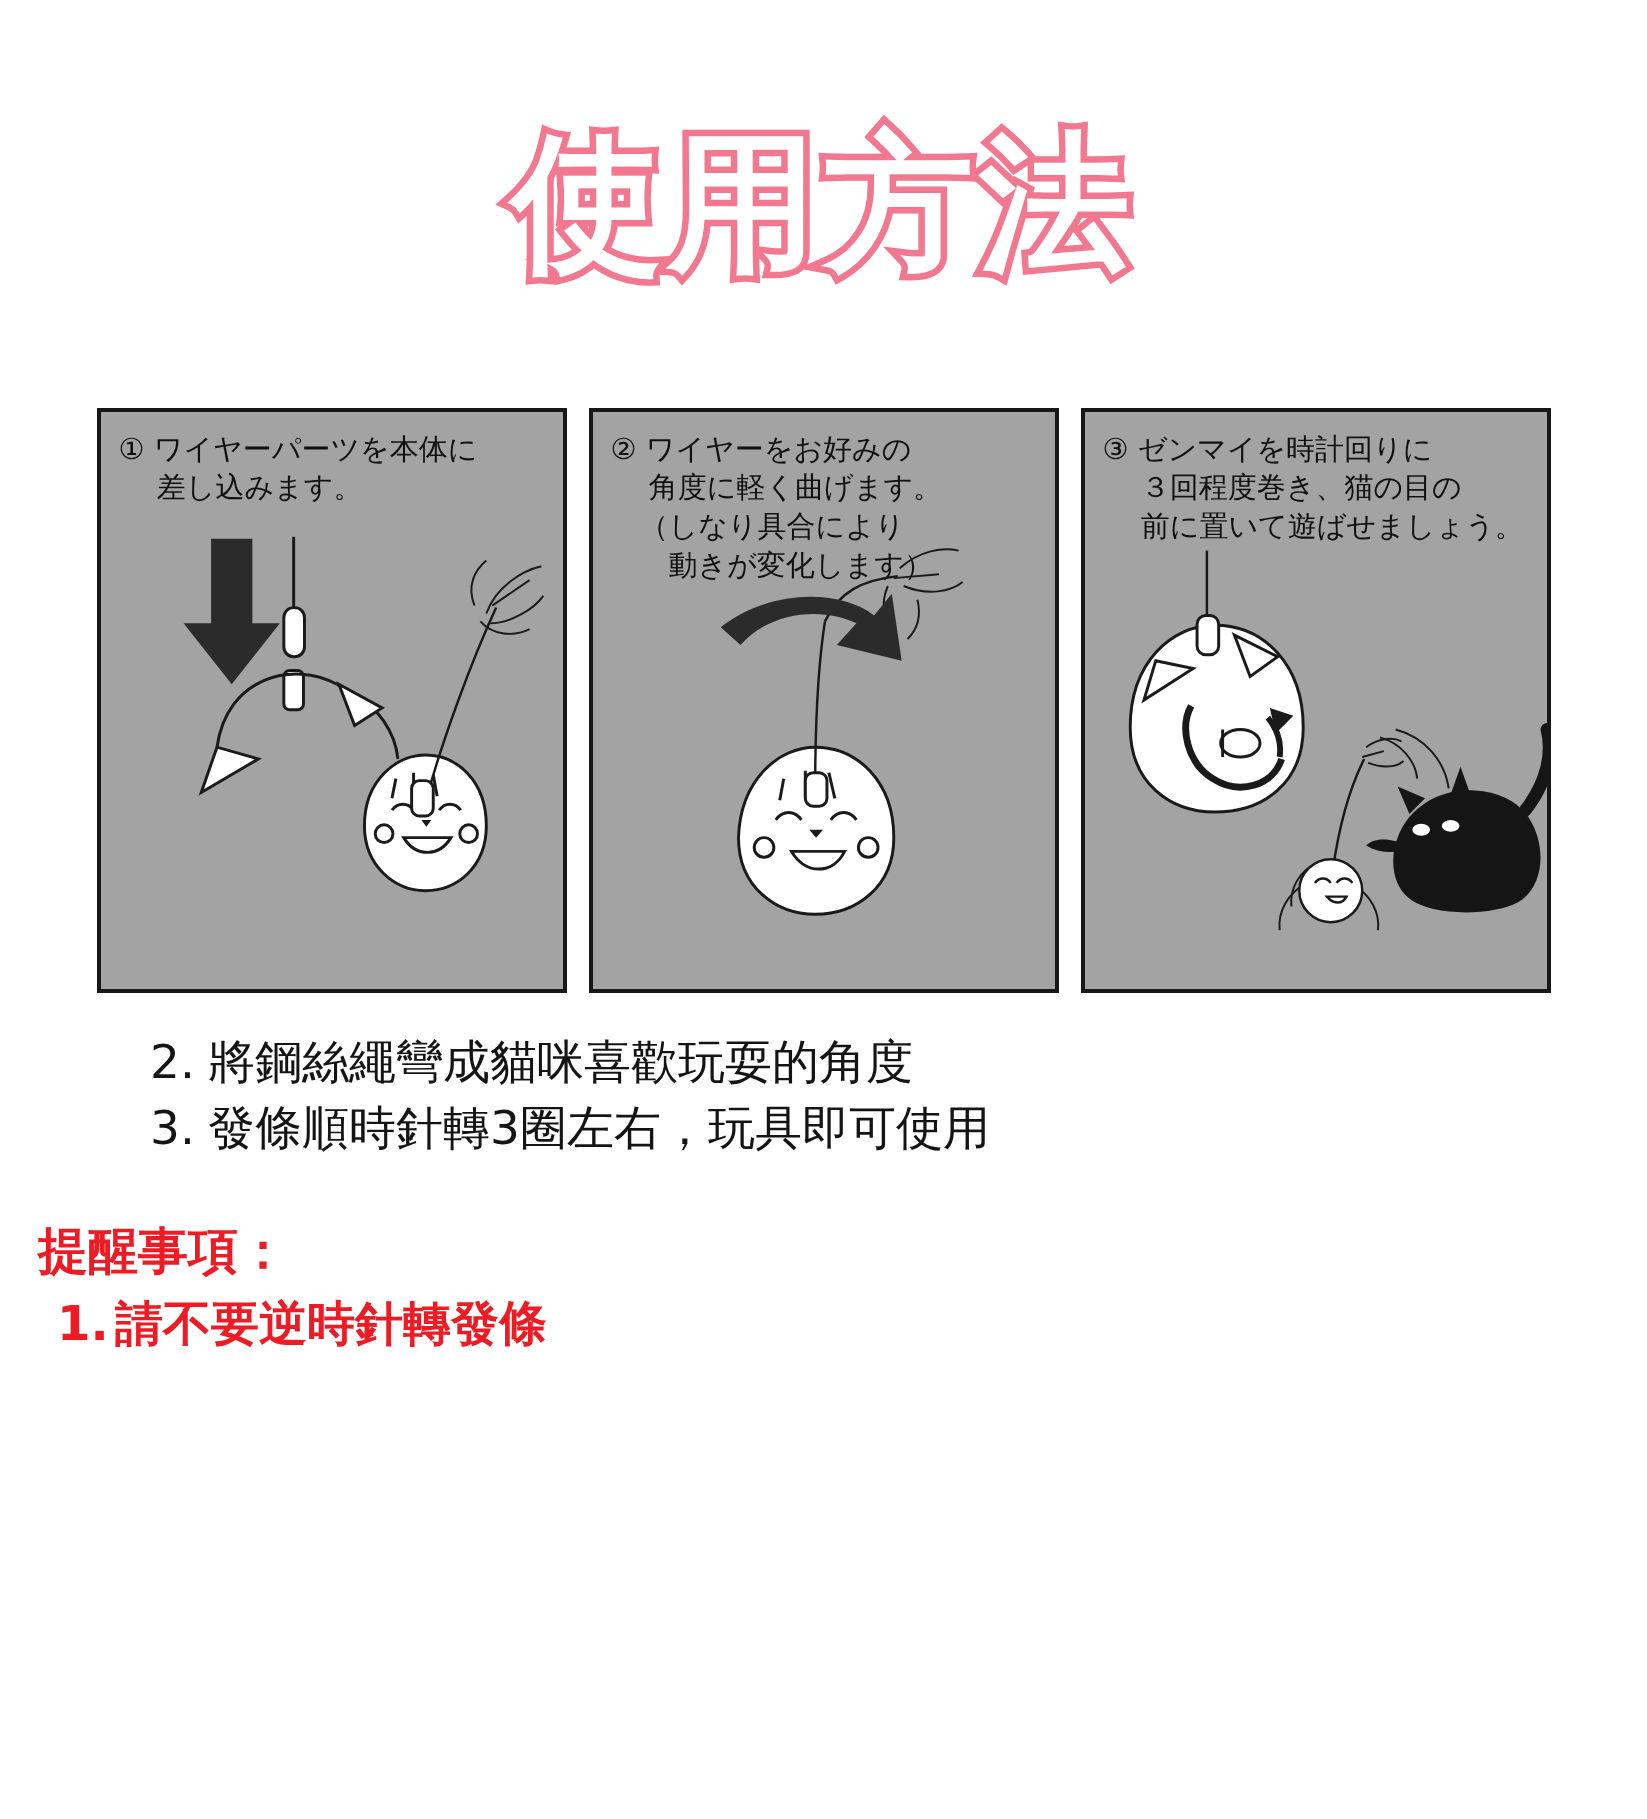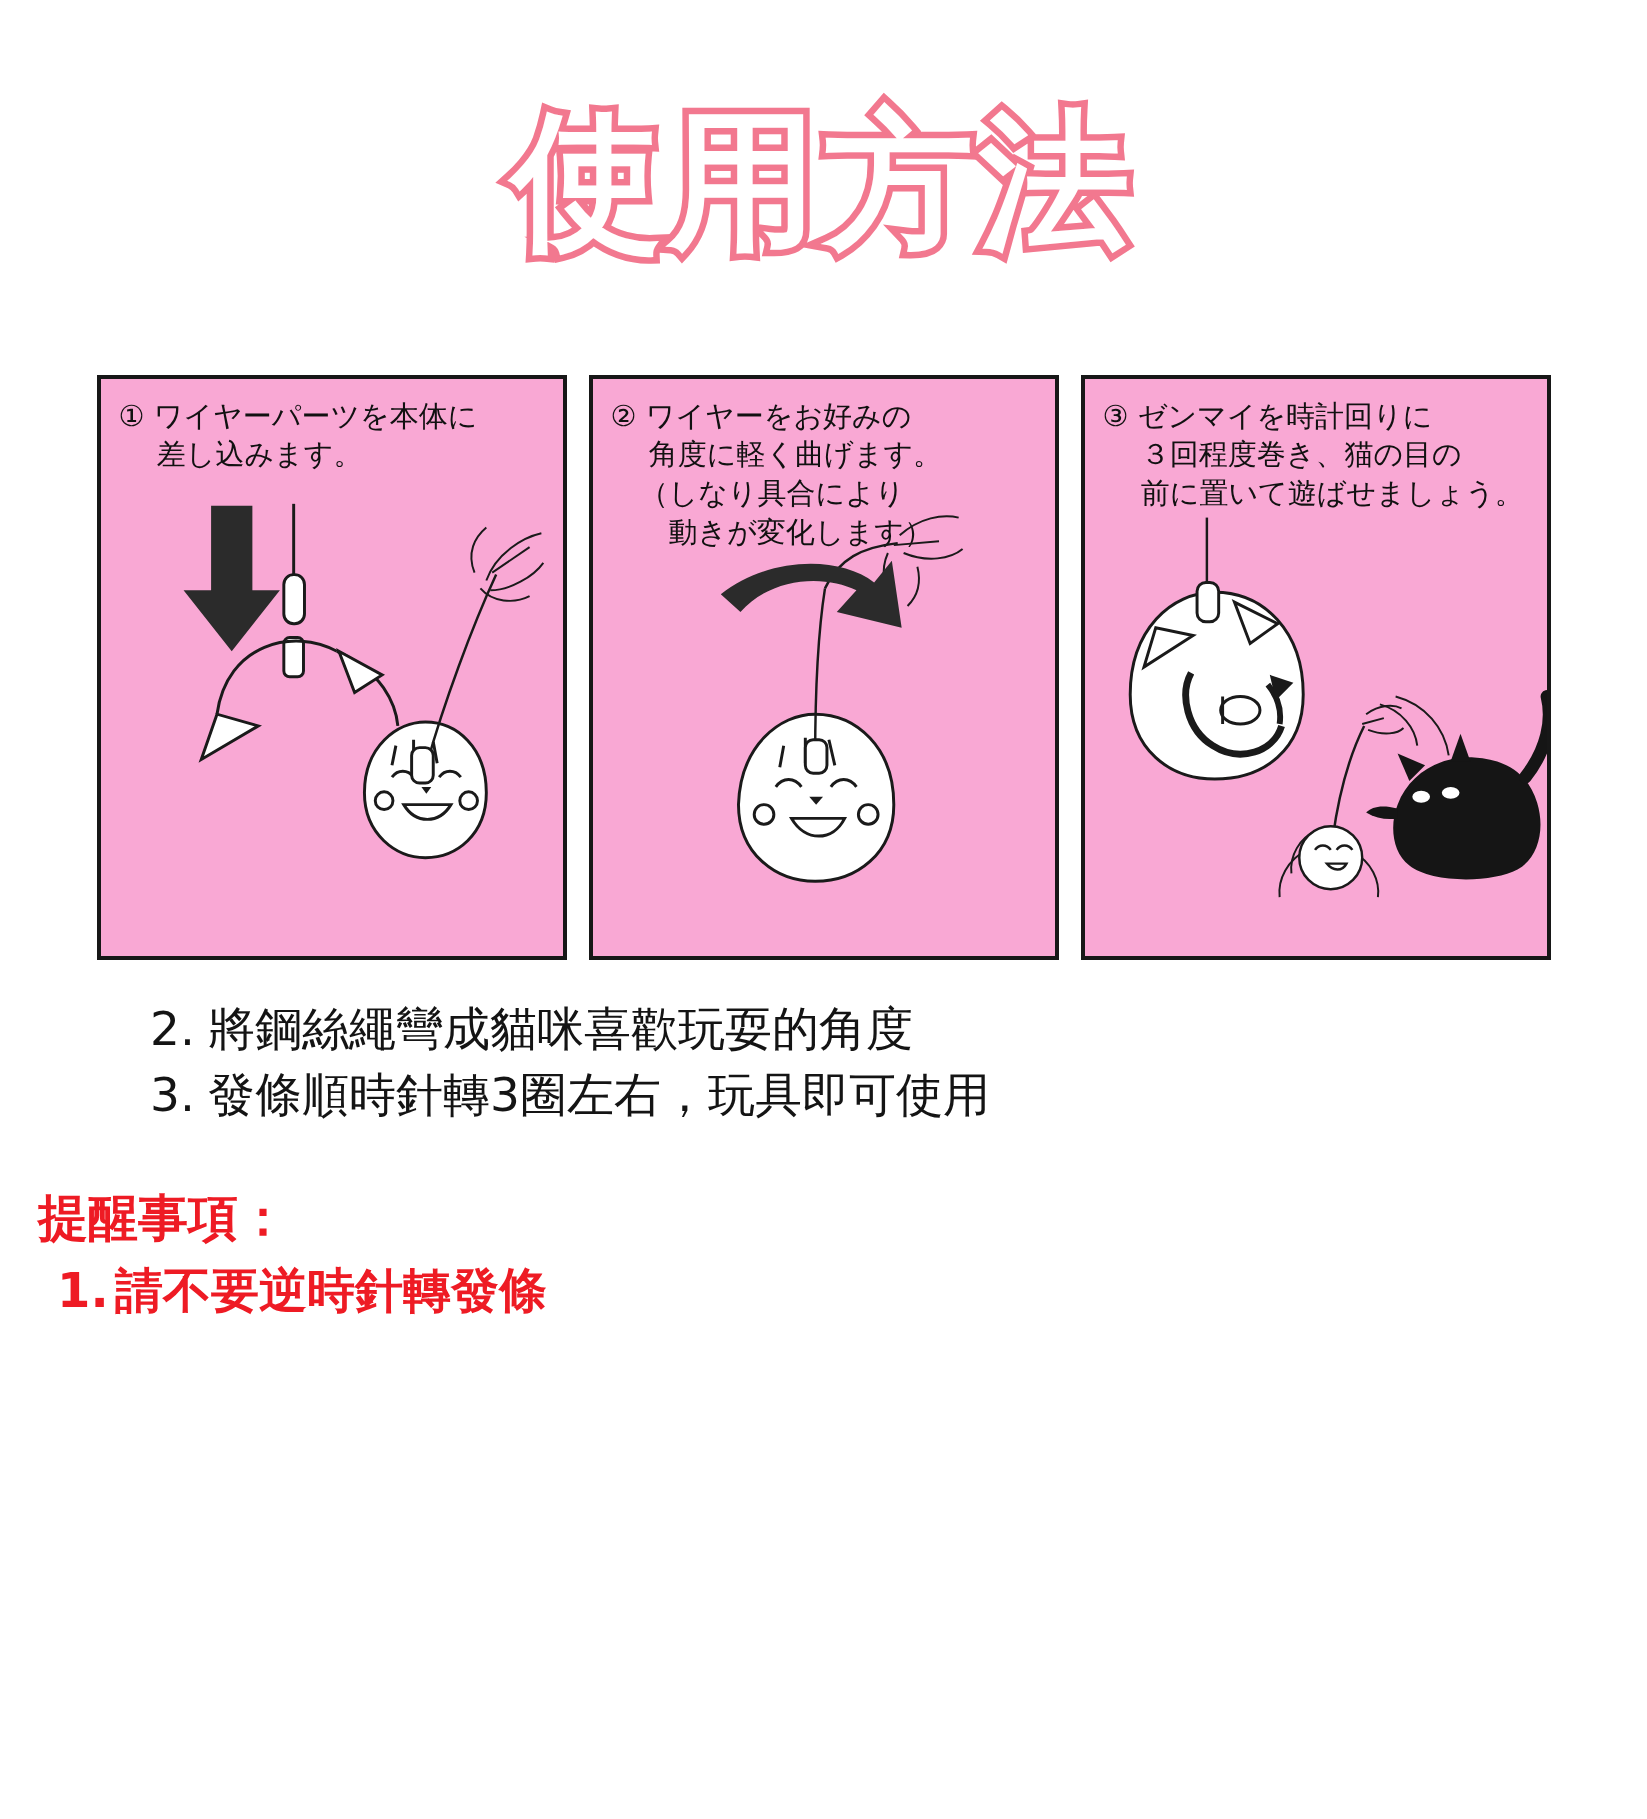--- a/index.html
+++ b/index.html
@@ -18,44 +18,45 @@
 
   
   .title-wrap {
     width: 100%;
     text-align: center;
     padding-top: 96px;
     box-sizing: border-box;
   }
   .title {
     display: inline-block;
-    font-family: Liberation Serif, serif;
+    font-family: Liberation Mono, monospace;
     font-size: 150px;
     font-weight: bold;
     letter-spacing: 6px;
     color: #ffffff;
     -webkit-text-stroke: 13px #f2788f;
     paint-order: stroke fill;
     line-height: 1.15;
+    margin-top: 33px;
   }
 
   
   .panels {
     display: flex;
     justify-content: center;
     gap: 22px;
     margin-top: 106px;
   }
   .panel {
     position: relative;
     width: 470px;
     height: 585px;
     border: 4px solid #171717;
     box-sizing: border-box;
-    background: #f9a8d4;
+    background: #a3a3a3;
     overflow: hidden;
   }
   .panel-caption {
     padding: 18px 14px 0 18px;
     font-family: "DejaVu Sans", sans-serif;
     font-size: 29px;
     line-height: 1.34;
     color: #111;
     white-space: pre-line;
   }

